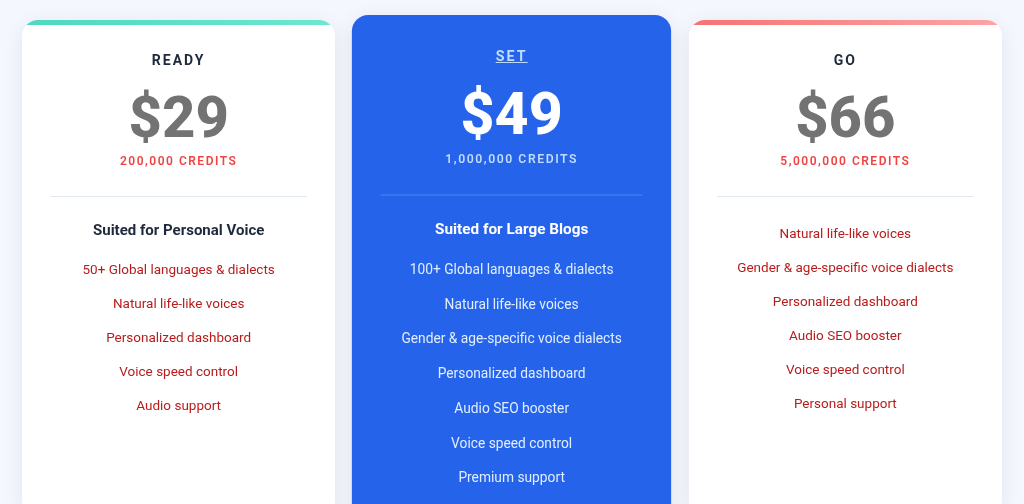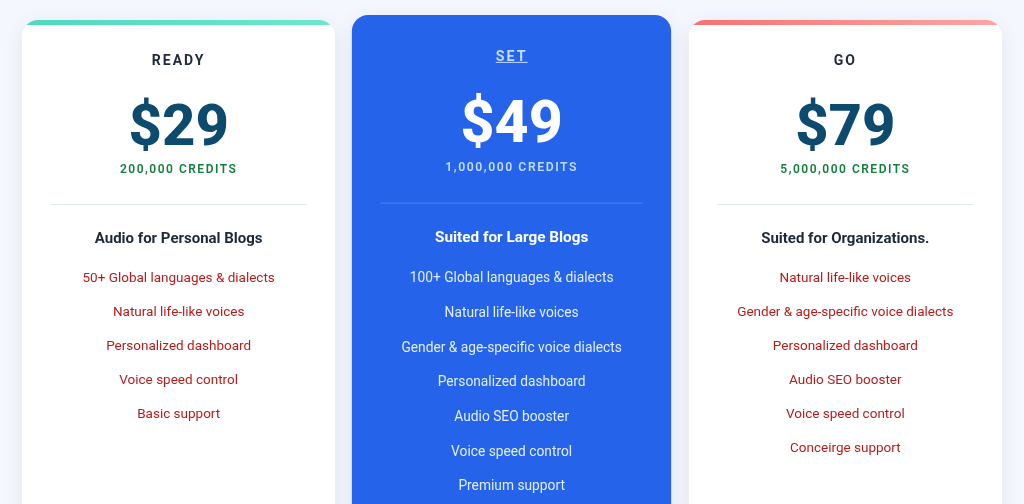--- a/index.html
+++ b/index.html
@@ -67,46 +67,46 @@
       height: 5px;
       background: linear-gradient(90deg, #f87171, #fca5a5);
       border-radius: 16px 16px 0 0;
     }
 
     .plan-name {
       font-size: 14px;
       font-weight: 700;
       letter-spacing: 2px;
       color: #1e293b;
-      margin-bottom: 28px;
+      margin-bottom: 20px;
       text-transform: uppercase;
     }
 
     .featured .plan-name {
       color: #bfdbfe;
       text-decoration: underline;
     }
 
     .plan-price {
       font-size: 58px;
       font-weight: 800;
-      color: #0c4a6e;
+      color: #737373;
       line-height: 1;
       margin-bottom: 8px;
     }
 
     .featured .plan-price {
       color: #ffffff;
     }
 
     .plan-credits {
       font-size: 12px;
       font-weight: 600;
       letter-spacing: 1.5px;
-      color: #15803d;
+      color: #ef4444;
       margin-bottom: 28px;
       text-transform: uppercase;
     }
 
     .featured .plan-credits {
       color: #bfdbfe;
     }
 
     .divider {
       width: 100%;
@@ -150,53 +150,52 @@
   </style>
 </head>
 <body>
 
 <div class="pricing-container">
 <div class="plan-card ready">
       <div class="plan-name">READY</div>
       <div class="plan-price">$29</div>
       <div class="plan-credits">200,000 CREDITS</div>
       <div class="divider"></div>
-      <div class="plan-tagline">Audio for Personal Blogs</div>
+      <div class="plan-tagline">Suited for Personal Voice</div>
       <ul class="features-list">
         <li>50+ Global languages &amp; dialects</li>
         <li>Natural life-like voices</li>
         <li>Personalized dashboard</li>
         <li>Voice speed control</li>
-        <li>Basic support</li>
+        <li>Audio support</li>
       </ul>
     </div>
     <div class="plan-card featured">
       <div class="plan-name">SET</div>
       <div class="plan-price">$49</div>
       <div class="plan-credits">1,000,000 CREDITS</div>
       <div class="divider"></div>
       <div class="plan-tagline">Suited for Large Blogs</div>
       <ul class="features-list">
         <li>100+ Global languages &amp; dialects</li>
         <li>Natural life-like voices</li>
         <li>Gender &amp; age-specific voice dialects</li>
         <li>Personalized dashboard</li>
         <li>Audio SEO booster</li>
         <li>Voice speed control</li>
         <li>Premium support</li>
       </ul>
     </div>
     <div class="plan-card go">
       <div class="plan-name">GO</div>
-      <div class="plan-price">$79</div>
+      <div class="plan-price">$66</div>
       <div class="plan-credits">5,000,000 CREDITS</div>
       <div class="divider"></div>
-      <div class="plan-tagline">Suited for Organizations.</div>
       <ul class="features-list">
         <li>Natural life-like voices</li>
         <li>Gender &amp; age-specific voice dialects</li>
         <li>Personalized dashboard</li>
         <li>Audio SEO booster</li>
         <li>Voice speed control</li>
-        <li>Conceirge support</li>
+        <li>Personal support</li>
       </ul>
     </div>
   </div>
 
 </body></html>

